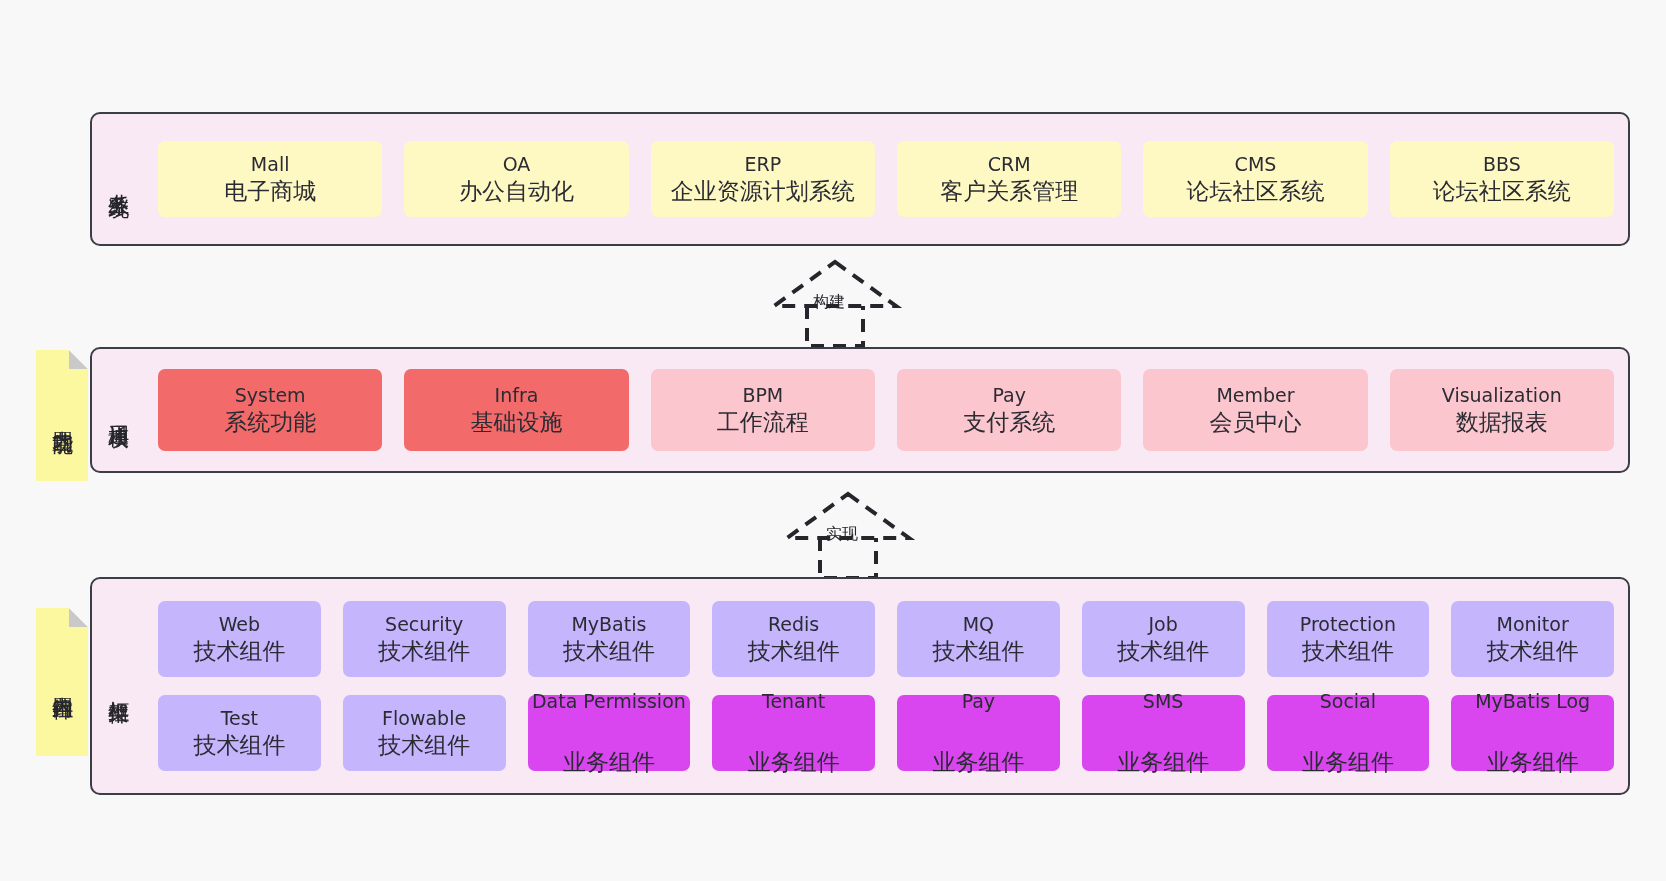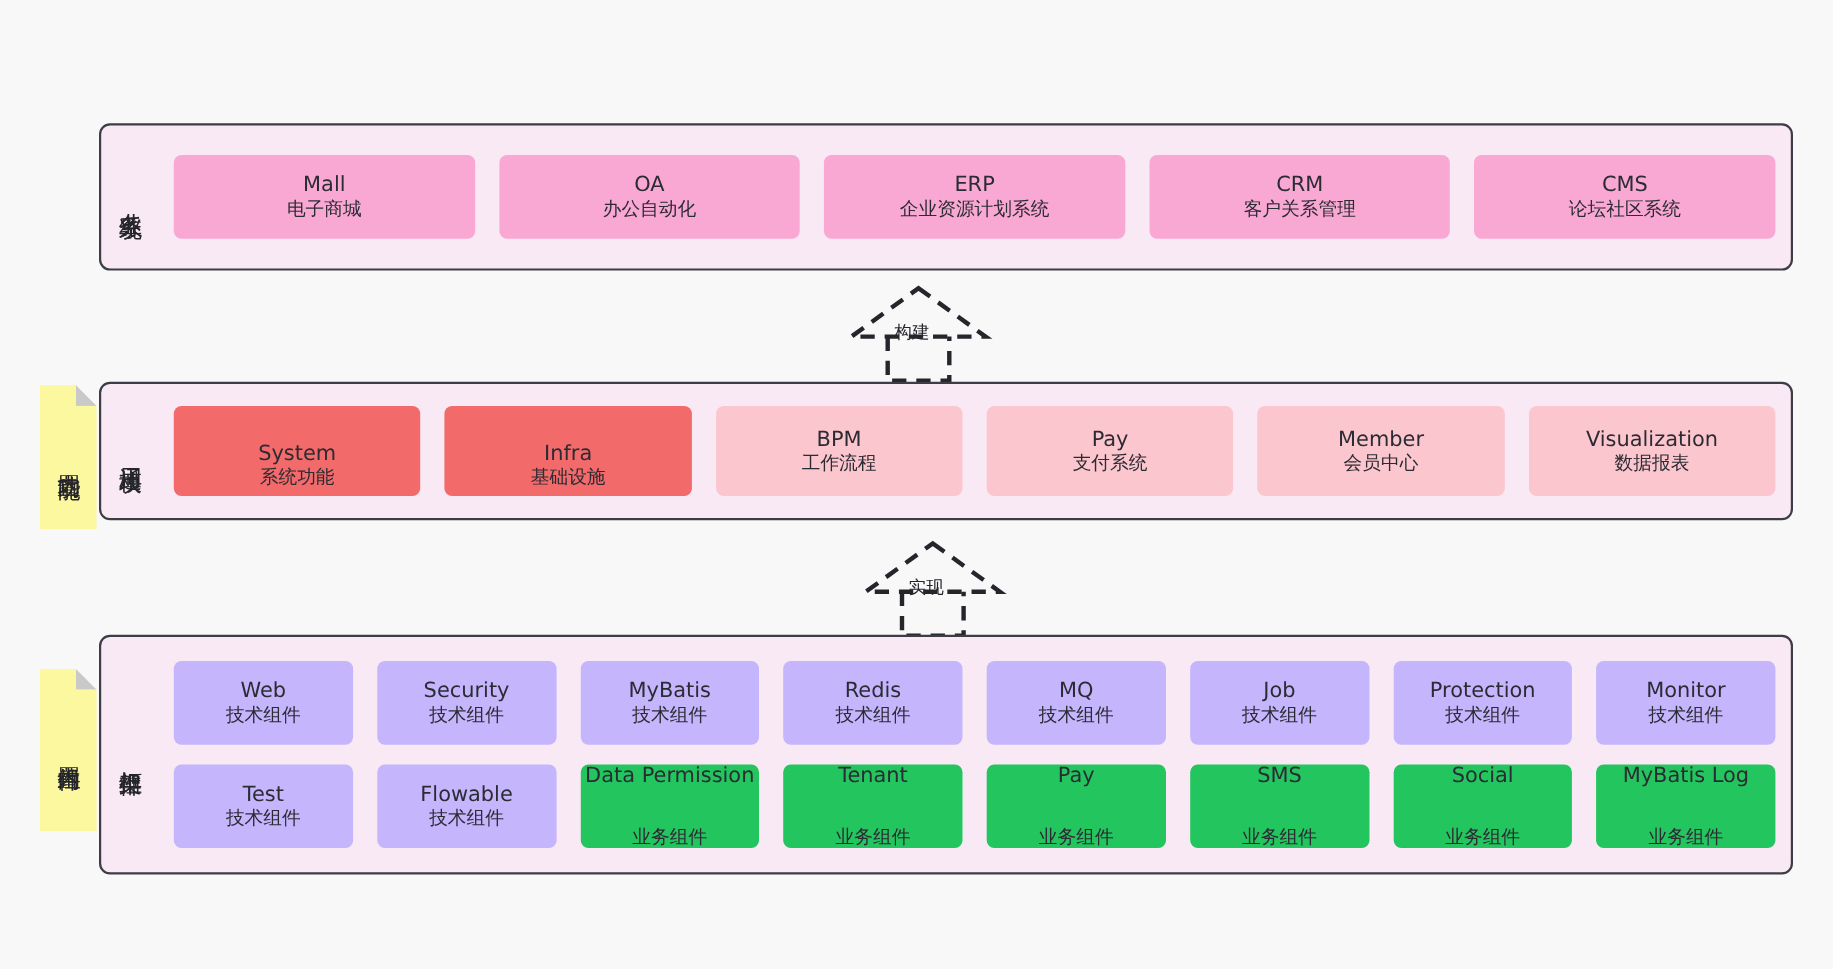--- a/index.html
+++ b/index.html
@@ -64,27 +64,27 @@
     flex-direction: column;
     align-items: center;
     justify-content: center;
     text-align: center;
     color: #2b2b33;
     line-height: 1.22;
     padding: 6px 4px;
     cursor: default;
   }
   .node .n-title { font-size: 19px; }
-  .node .n-sub   { font-size: 17px; }
-
-  .node.blue       { background: #f9a8d4; }
-  .node.red        { background: #f26a6a; justify-content: flex-end; }
+  .node .n-sub   { font-size: 23px; }
+
+  .node.blue       { background: #fef9c3; }
+  .node.red        { background: #f26a6a; }
   .node.pink       { background: #fcc6ce; }
   .node.green      { background: #c4b5fd; }
-  .node.lightgreen { background: #22c55e; gap: 34px; }
+  .node.lightgreen { background: #d946ef; gap: 34px; }
 
   
   .layer-1 .node { height: 76px; }
   .layer-2 .node { height: 82px; }
   .layer-3 .node { height: 76px; }
 
   
   .note {
     position: absolute;
     width: 52px;
@@ -146,20 +146,24 @@
           <span class="n-sub">企业资源计划系统</span>
         </div>
         <div class="node blue">
           <span class="n-title">CRM</span>
           <span class="n-sub">客户关系管理</span>
         </div>
         <div class="node blue">
           <span class="n-title">CMS</span>
           <span class="n-sub">论坛社区系统</span>
         </div>
+        <div class="node blue">
+          <span class="n-title">BBS</span>
+          <span class="n-sub">论坛社区系统</span>
+        </div>
 
       </div>
     </div>
   </div>
 
   <div class="connector" id="connector-build" style="left:755px; top:256px; width:180px; height:92px;">
     <svg width="180" height="92" viewBox="0 0 180 92">
 
       <path d="M 80 6 L 141 50 L 19 50 Z" fill="none" stroke="#25252b" stroke-width="4" stroke-dasharray="13 9" stroke-linecap="butt"></path>
 

